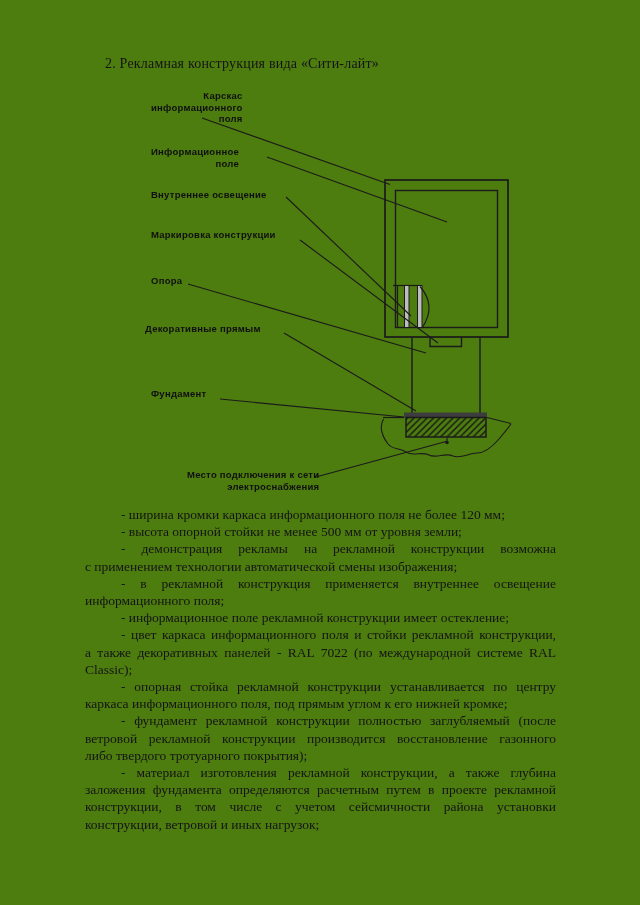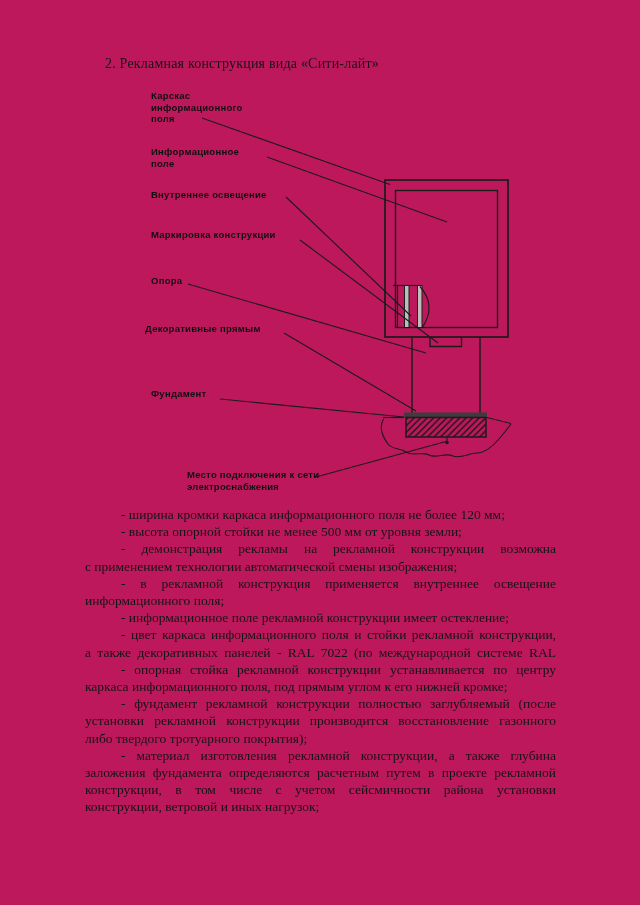--- a/index.html
+++ b/index.html
@@ -1,37 +1,38 @@
 <!DOCTYPE html>
 <html><head>
 <meta charset="utf-8">
 <style>
   html,body{margin:0;padding:0;background:#ffffff;}
   .page{
     position:relative;
     width:640px;height:905px;
-    background:#be185d;
+    background:#4d7c0f;
     overflow:hidden;
     font-family:"Liberation Serif", serif;
     color:#141414;
   }
   .title{
     position:absolute;left:105px;top:56px;
     font-size:14px;letter-spacing:.2px;
     white-space:nowrap;
   }
   svg.lineart{position:absolute;left:0;top:0;}
   .lbl{
     position:absolute;
     font-family:"Liberation Sans", sans-serif;
     font-weight:bold;
     font-size:9.5px;line-height:11.5px;
     letter-spacing:.25px;
     white-space:pre-line;
     color:#101010;
+    text-align:right;
   }
   .spec{
     position:absolute;left:85px;top:506px;width:471px;
     font-size:13.5px;line-height:17.2px;
   }
   .spec .line{text-align:left;}
   .spec .line.indent{padding-left:36px;}
   .spec .line.stretch{text-align:justify;text-align-last:justify;}
 </style>
 </head>
@@ -110,24 +111,25 @@
   <div class="spec">
     <div class="line indent">- ширина кромки каркаса информационного поля не более 120 мм;</div>
     <div class="line indent">- высота опорной стойки не менее 500 мм от уровня земли;</div>
     <div class="line indent stretch">- демонстрация рекламы на рекламной конструкции возможна</div>
     <div class="line">с применением технологии автоматической смены изображения;</div>
     <div class="line indent stretch">- в рекламной конструкция применяется внутреннее освещение</div>
     <div class="line">информационного поля;</div>
     <div class="line indent">- информационное поле рекламной конструкции имеет остекление;</div>
     <div class="line indent stretch">- цвет каркаса информационного поля и стойки рекламной конструкции,</div>
     <div class="line stretch">а также декоративных панелей - RAL 7022 (по международной системе RAL</div>
+    <div class="line">Classic);</div>
     <div class="line indent stretch">- опорная стойка рекламной конструкции устанавливается по центру</div>
     <div class="line">каркаса информационного поля, под прямым углом к его нижней кромке;</div>
     <div class="line indent stretch">- фундамент рекламной конструкции полностью заглубляемый (после</div>
-    <div class="line stretch">установки рекламной конструкции производится восстановление газонного</div>
+    <div class="line stretch">ветровой рекламной конструкции производится восстановление газонного</div>
     <div class="line">либо твердого тротуарного покрытия);</div>
     <div class="line indent stretch">- материал изготовления рекламной конструкции, а также глубина</div>
     <div class="line stretch">заложения фундамента определяются расчетным путем в проекте рекламной</div>
     <div class="line stretch">конструкции, в том числе с учетом сейсмичности района установки</div>
     <div class="line">конструкции, ветровой и иных нагрузок;</div>
   </div>
 
 </div>
 
 </body></html>

